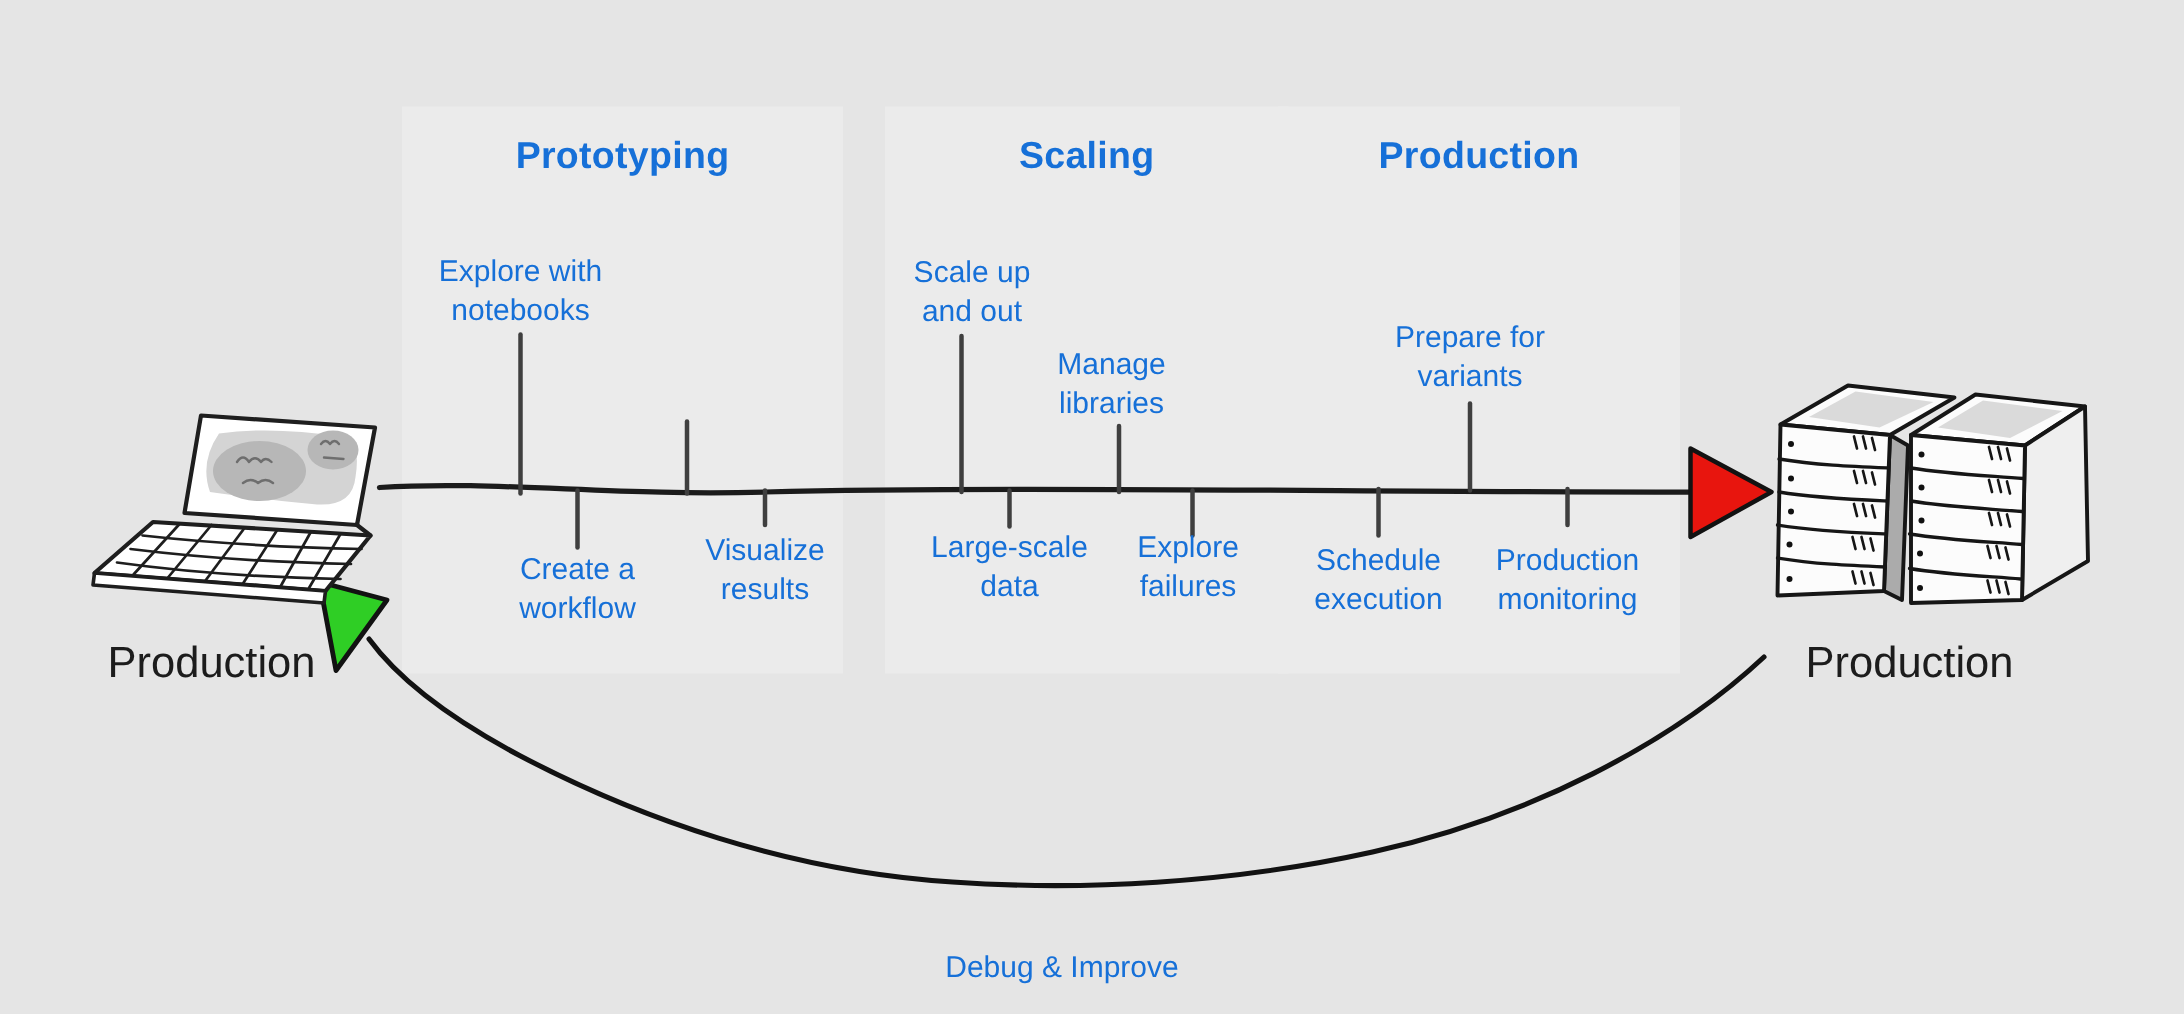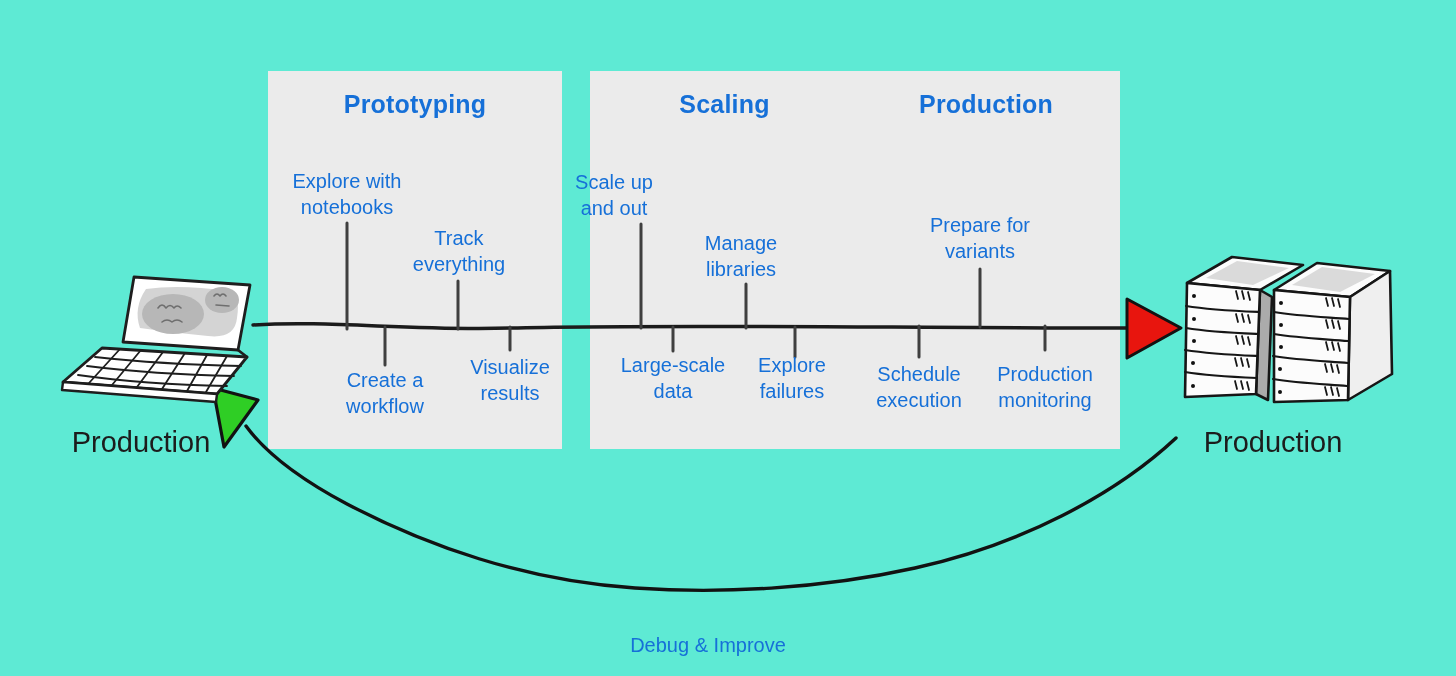--- a/index.html
+++ b/index.html
@@ -1,17 +1,17 @@
 <!DOCTYPE html>
 <html><head>
 <meta charset="utf-8">
 <style>
   html,body{margin:0;padding:0;background:#ffffff;}
   .canvas{
-    position:relative;width:1456px;height:676px;background:#5eead4;overflow:hidden;
+    position:relative;width:1456px;height:676px;background:#e5e5e5;overflow:hidden;
     font-family:"Liberation Sans",sans-serif;
   }
   .phase-box{
     position:absolute;top:71px;height:378px;background:#ebebeb;
   }
   .phase-title{
     position:absolute;top:19px;left:0;width:100%;text-align:center;
     font-size:25px;font-weight:bold;color:#1670d8;letter-spacing:.2px;
   }
   .step-label{
@@ -147,26 +147,24 @@
         <path d="M1325,364 l2,8 M1331,364 l2,8 M1337,365 l2,8"></path>
         <path d="M1325,387 l2,8 M1331,387 l2,8 M1337,388 l2,8"></path>
       </g>
     </g>
   </svg>
 
   <div class="step-label" style="left:385px;top:367px;">Create a
 workflow</div>
   <div class="step-label" style="left:347px;top:168px;">Explore with
 notebooks</div>
-  <div class="step-label" style="left:459px;top:225px;">Track
-everything</div>
   <div class="step-label" style="left:510px;top:354px;">Visualize
 results</div>
 
-  <div class="step-label" style="left:614px;top:169px;">Scale up
+  <div class="step-label" style="left:648px;top:169px;">Scale up
 and out</div>
   <div class="step-label" style="left:673px;top:352px;">Large-scale
 data</div>
   <div class="step-label" style="left:741px;top:230px;">Manage
 libraries</div>
   <div class="step-label" style="left:792px;top:352px;">Explore
 failures</div>
 
   <div class="step-label" style="left:980px;top:212px;">Prepare for
 variants</div>

